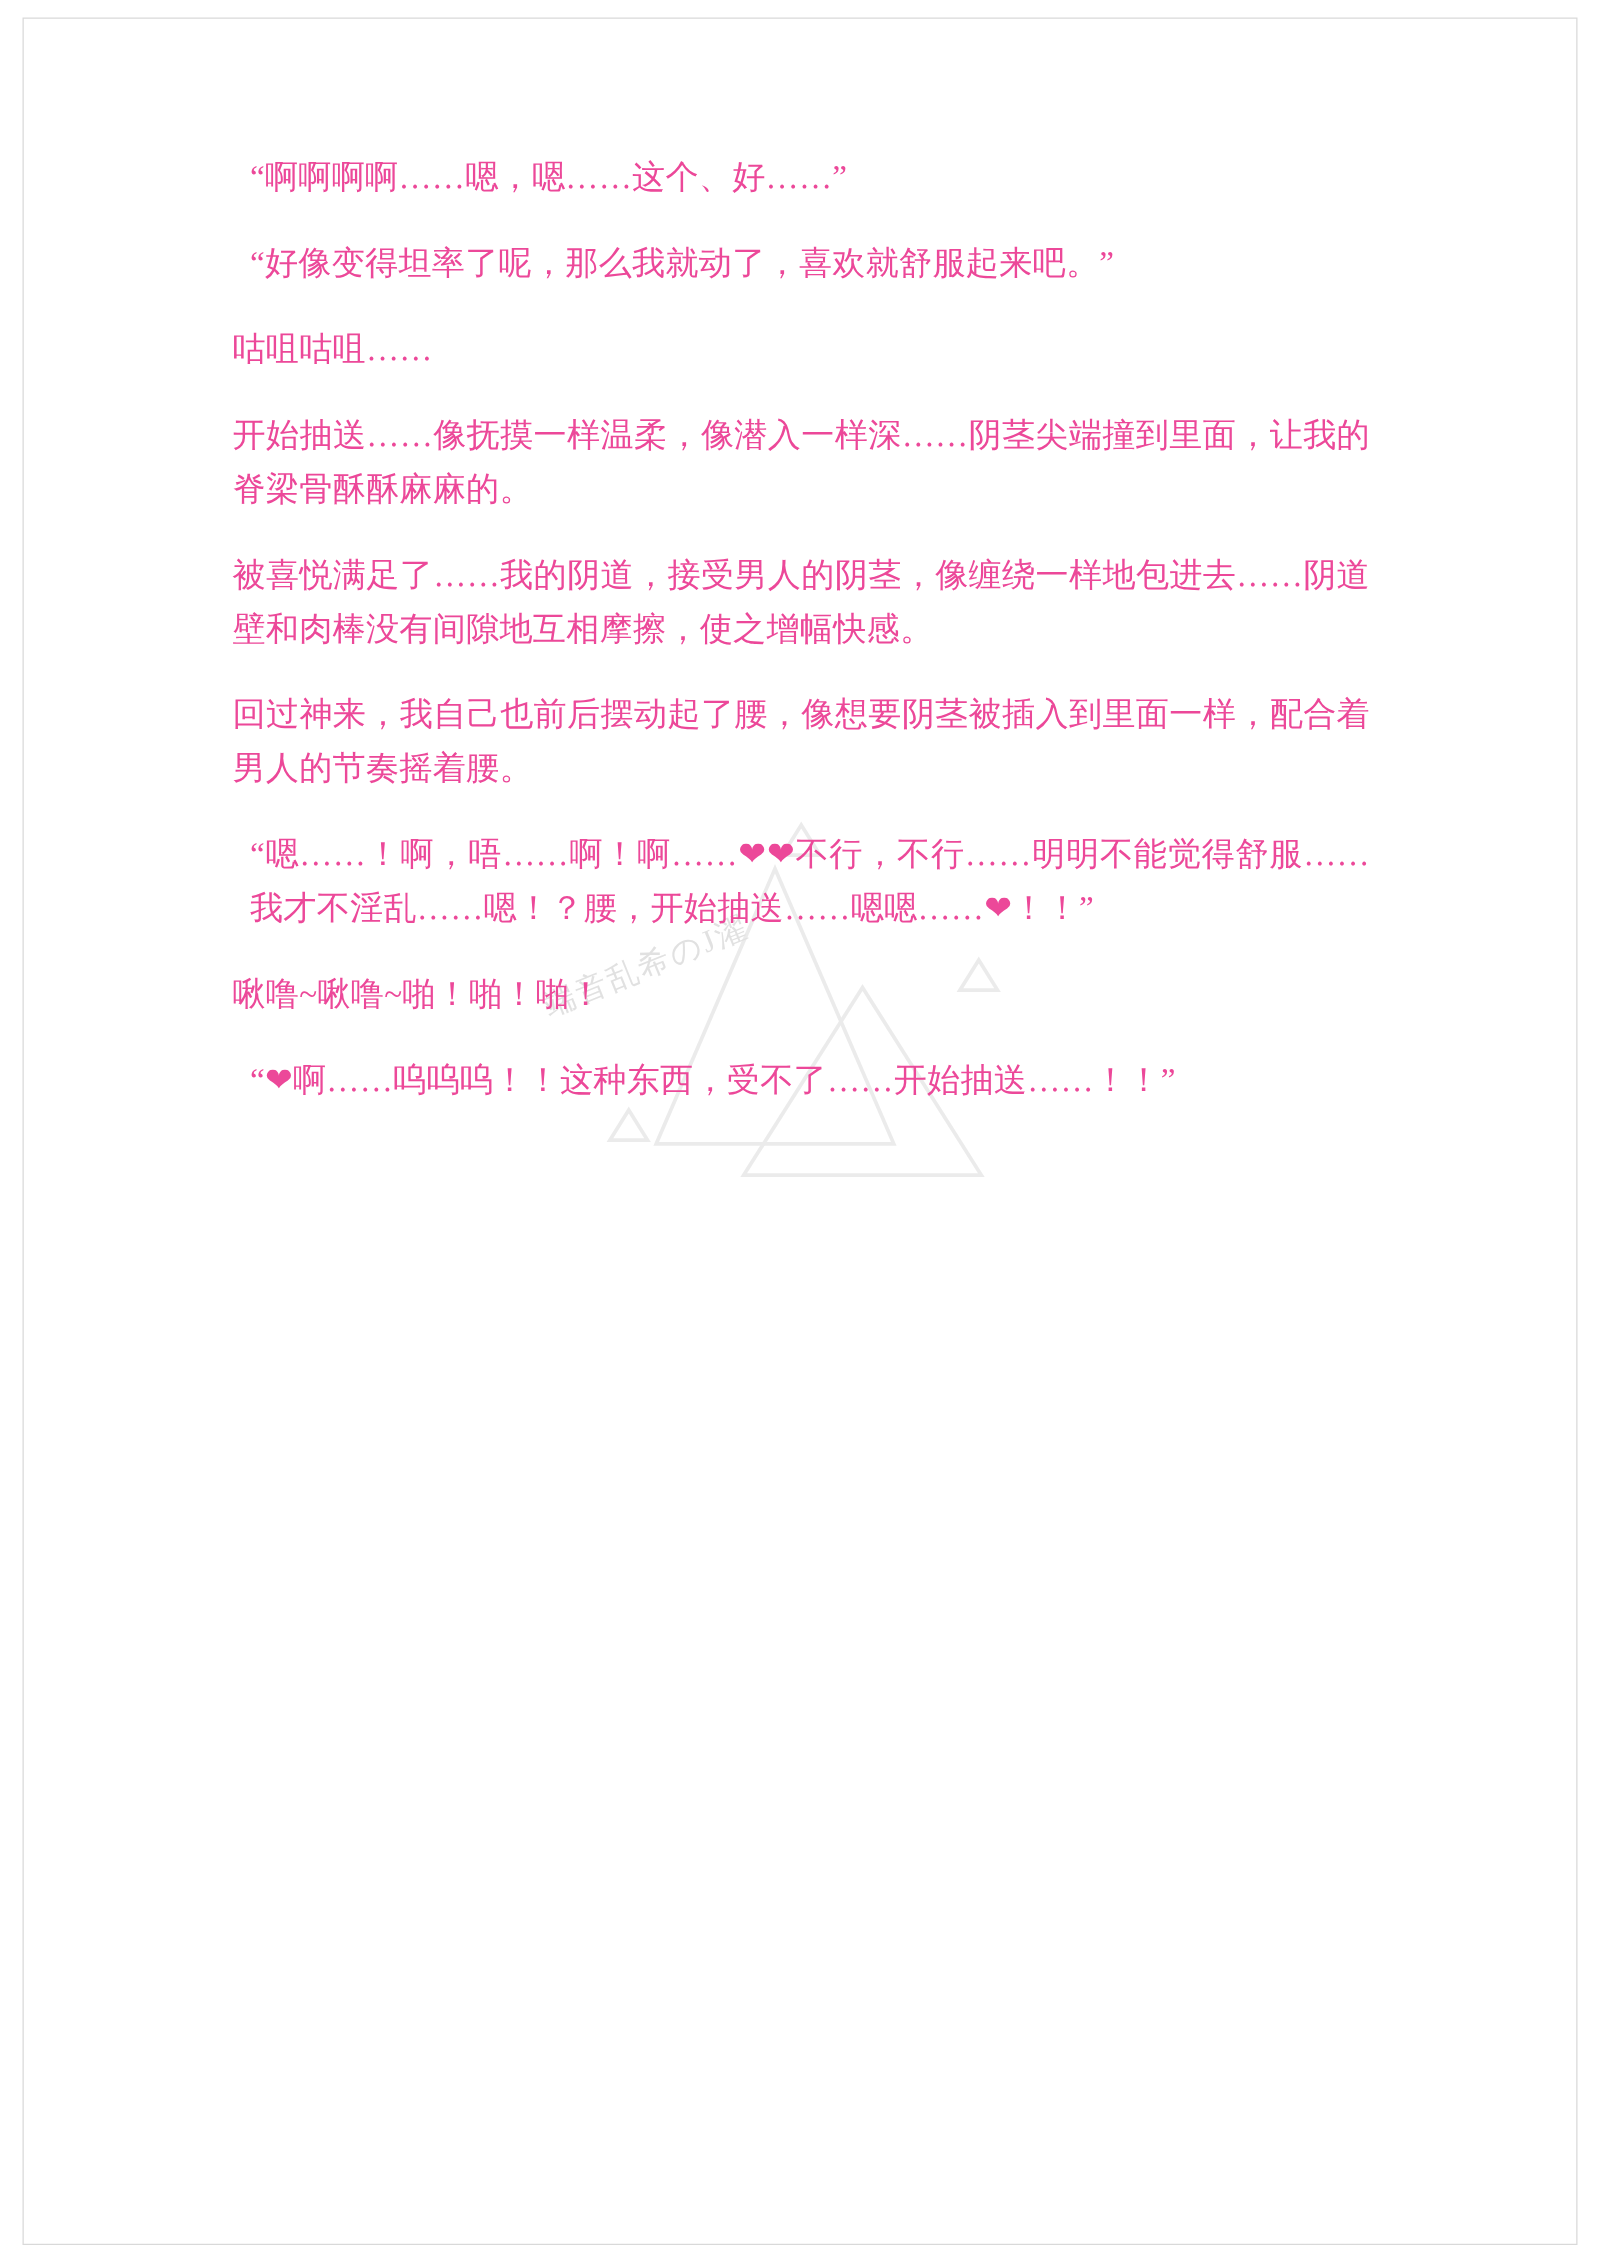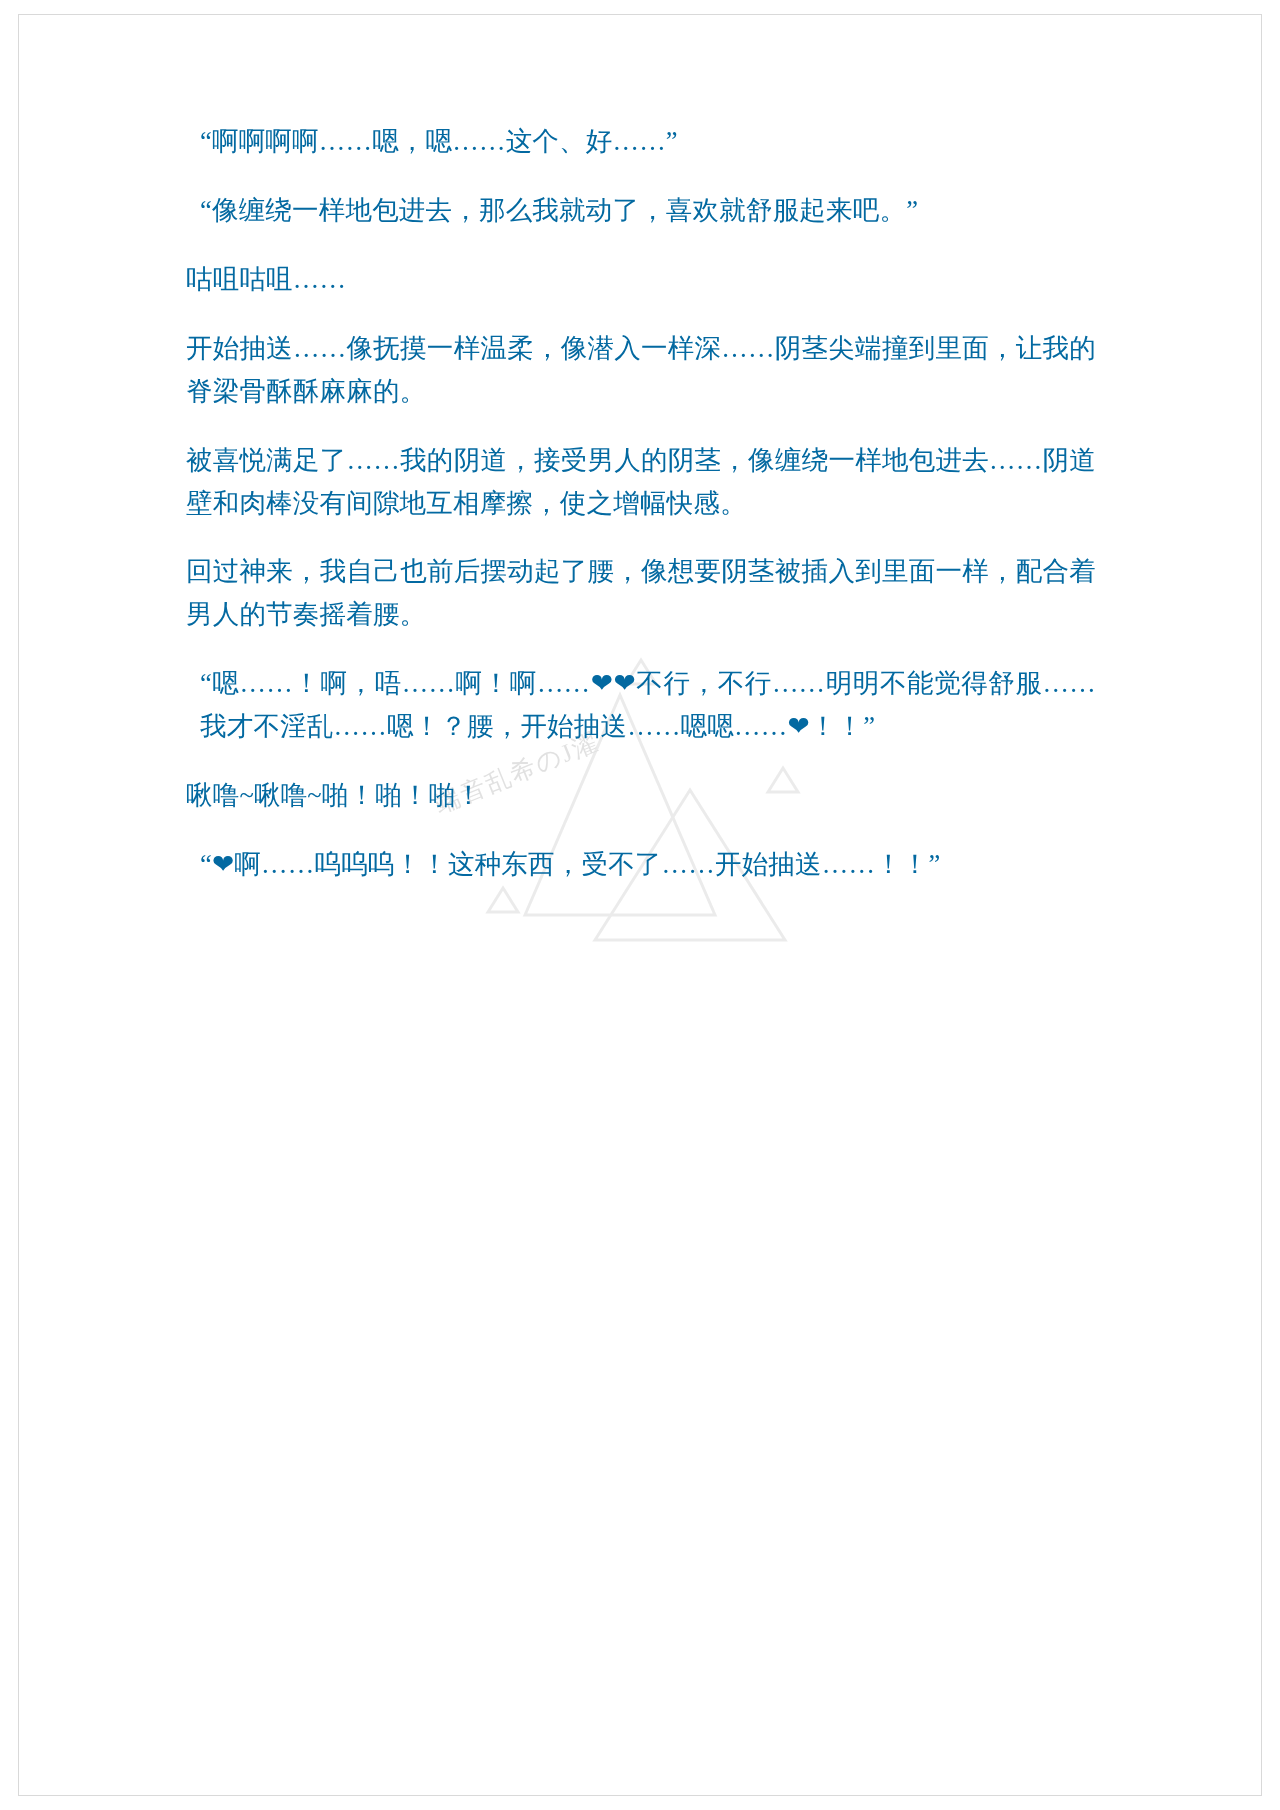--- a/index.html
+++ b/index.html
@@ -69,21 +69,21 @@
   #content {
     position: absolute;
     left: 186px;
     top: 120px;
     width: 910px;
   }
 
   .para {
     font-size: 26.5px;
     line-height: 1.62;
-    color: #0369a1;
+    color: #ec4899;
     margin: 0 0 26px 0;
     text-align: justify;
     letter-spacing: 0.2px;
     font-family: "Liberation Serif", "DejaVu Serif", serif;
   }
   .para.quote {
     text-indent: 0;
     padding-left: 14px;
   }
   .para.plain {
@@ -104,21 +104,21 @@
       <path d="M165 300 L260 150 L355 300 Z" stroke="#dcdcdc" stroke-width="3" fill="none"></path>
       <path d="M58 272 L73 248 L88 272 Z" stroke="#dcdcdc" stroke-width="3" fill="none"></path>
       <path d="M196 44 L211 20 L226 44 Z" stroke="#dcdcdc" stroke-width="3" fill="none"></path>
       <path d="M338 152 L353 128 L368 152 Z" stroke="#dcdcdc" stroke-width="3" fill="none"></path>
     </svg>
     <div class="wm-text">端音乱希のJ濯</div>
   </div>
 
   <div id="content">
     <p class="para quote">“啊啊啊啊……嗯，嗯……这个、好……”</p>
-    <p class="para quote">“像缠绕一样地包进去，那么我就动了，喜欢就舒服起来吧。”</p>
+    <p class="para quote">“好像变得坦率了呢，那么我就动了，喜欢就舒服起来吧。”</p>
     <p class="para plain">咕咀咕咀……</p>
     <p class="para plain">开始抽送……像抚摸一样温柔，像潜入一样深……阴茎尖端撞到里面，让我的脊梁骨酥酥麻麻的。</p>
     <p class="para plain">被喜悦满足了……我的阴道，接受男人的阴茎，像缠绕一样地包进去……阴道壁和肉棒没有间隙地互相摩擦，使之增幅快感。</p>
     <p class="para plain">回过神来，我自己也前后摆动起了腰，像想要阴茎被插入到里面一样，配合着男人的节奏摇着腰。</p>
     <p class="para quote">“嗯……！啊，唔……啊！啊……❤❤不行，不行……明明不能觉得舒服……我才不淫乱……嗯！？腰，开始抽送……嗯嗯……❤！！”</p>
     <p class="para plain">啾噜~啾噜~啪！啪！啪！</p>
     <p class="para quote">“❤啊……呜呜呜！！这种东西，受不了……开始抽送……！！”</p>
   </div>
 
 </div>

